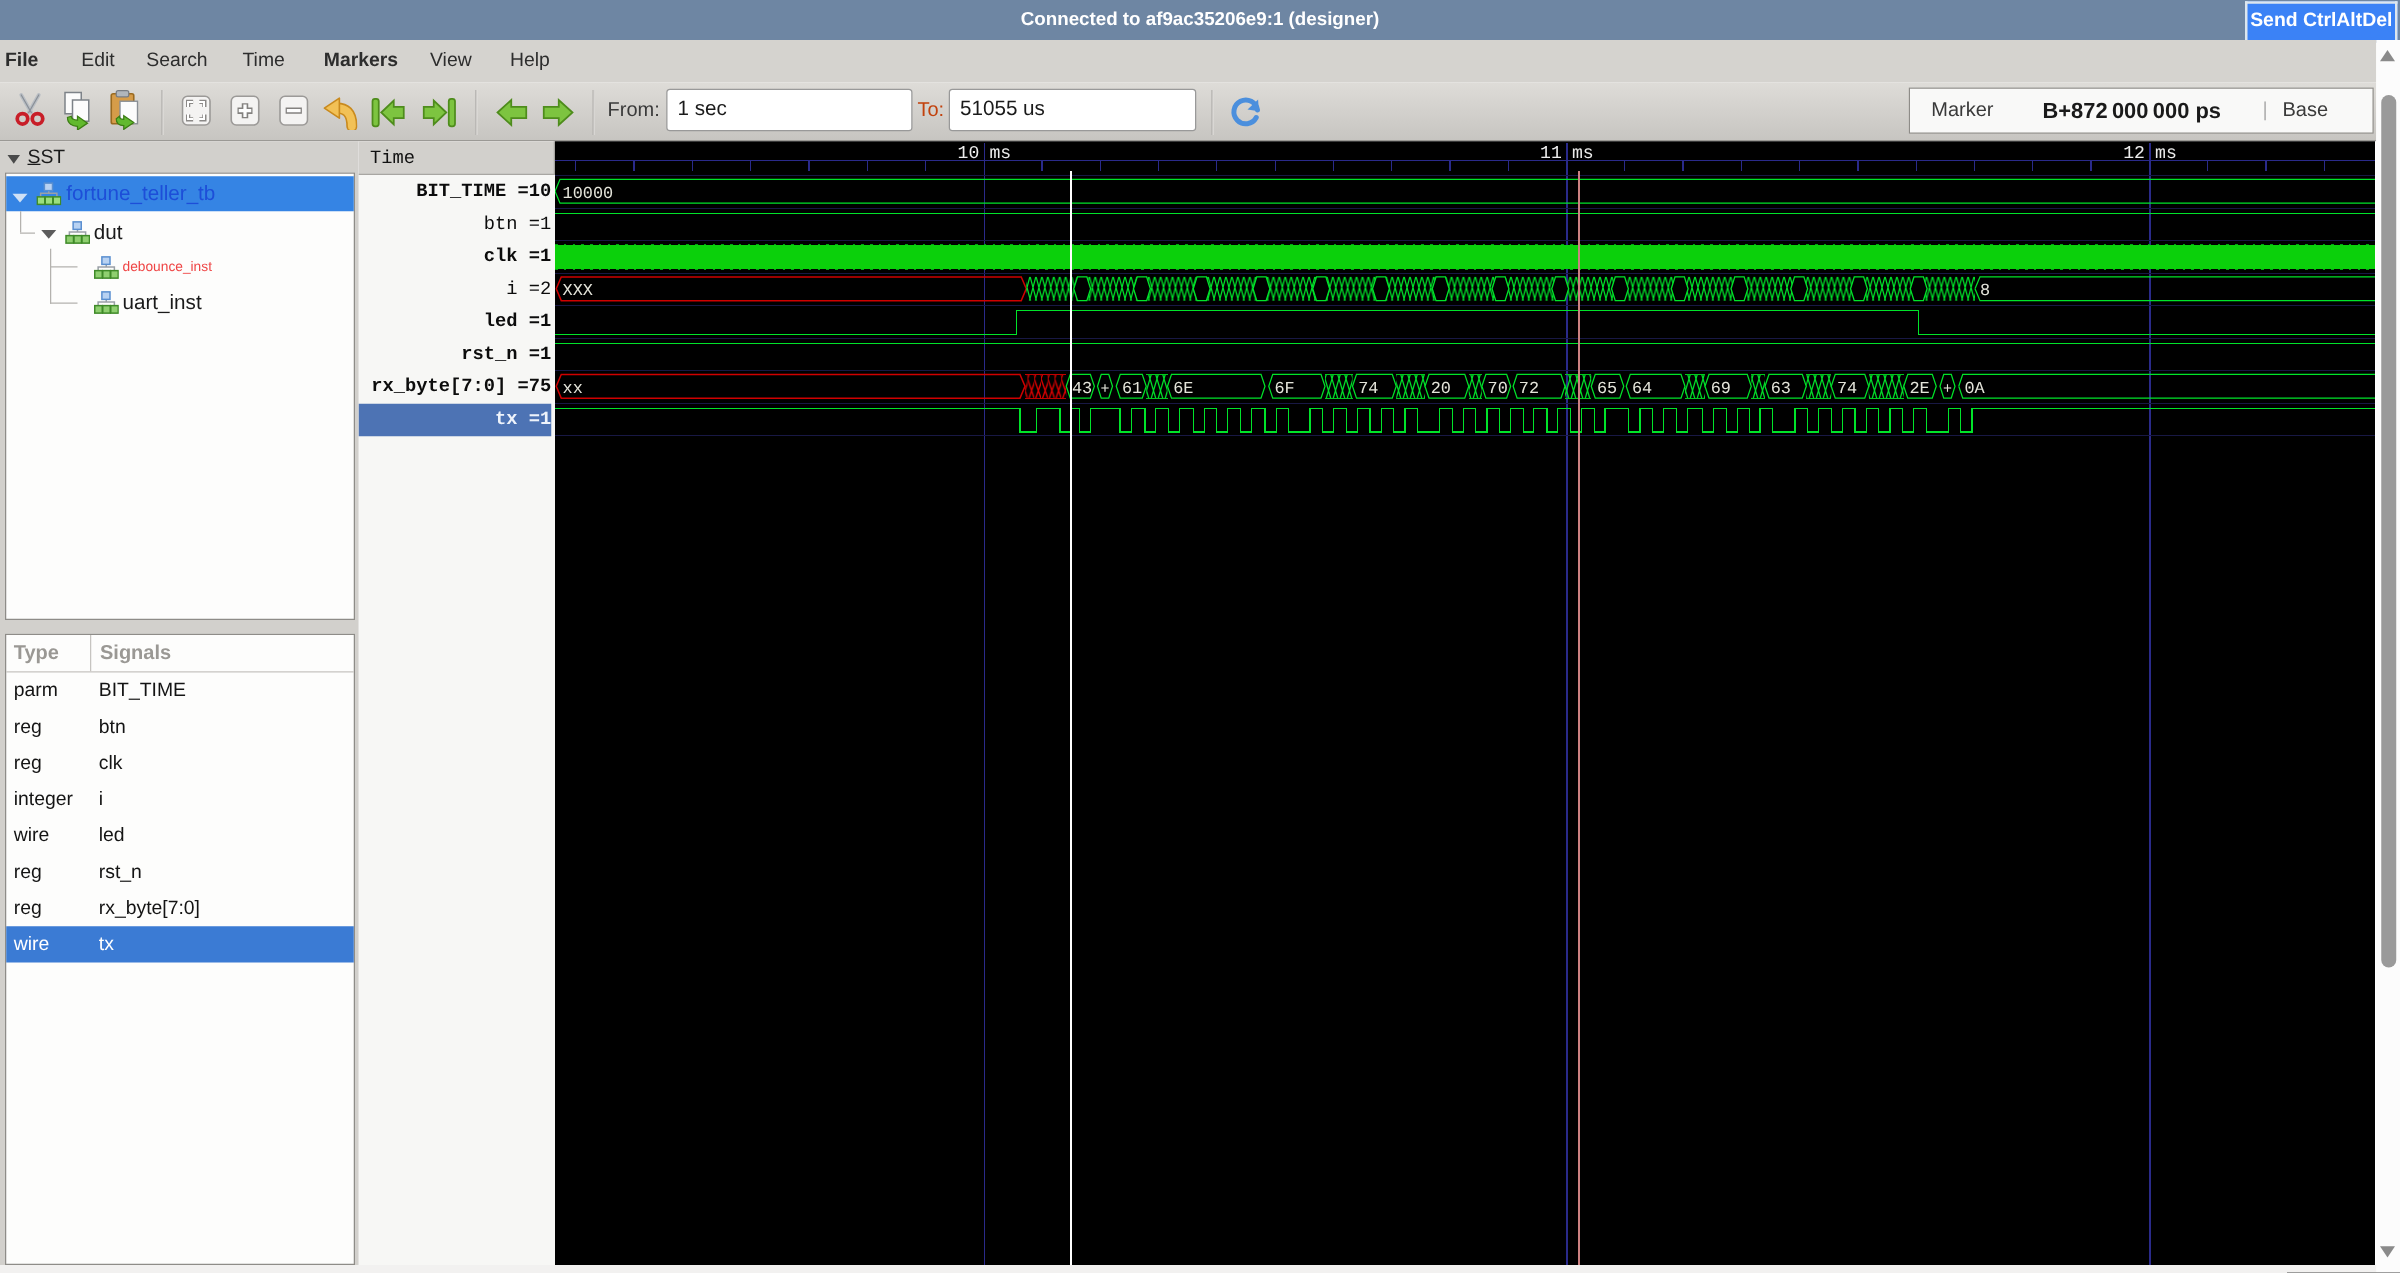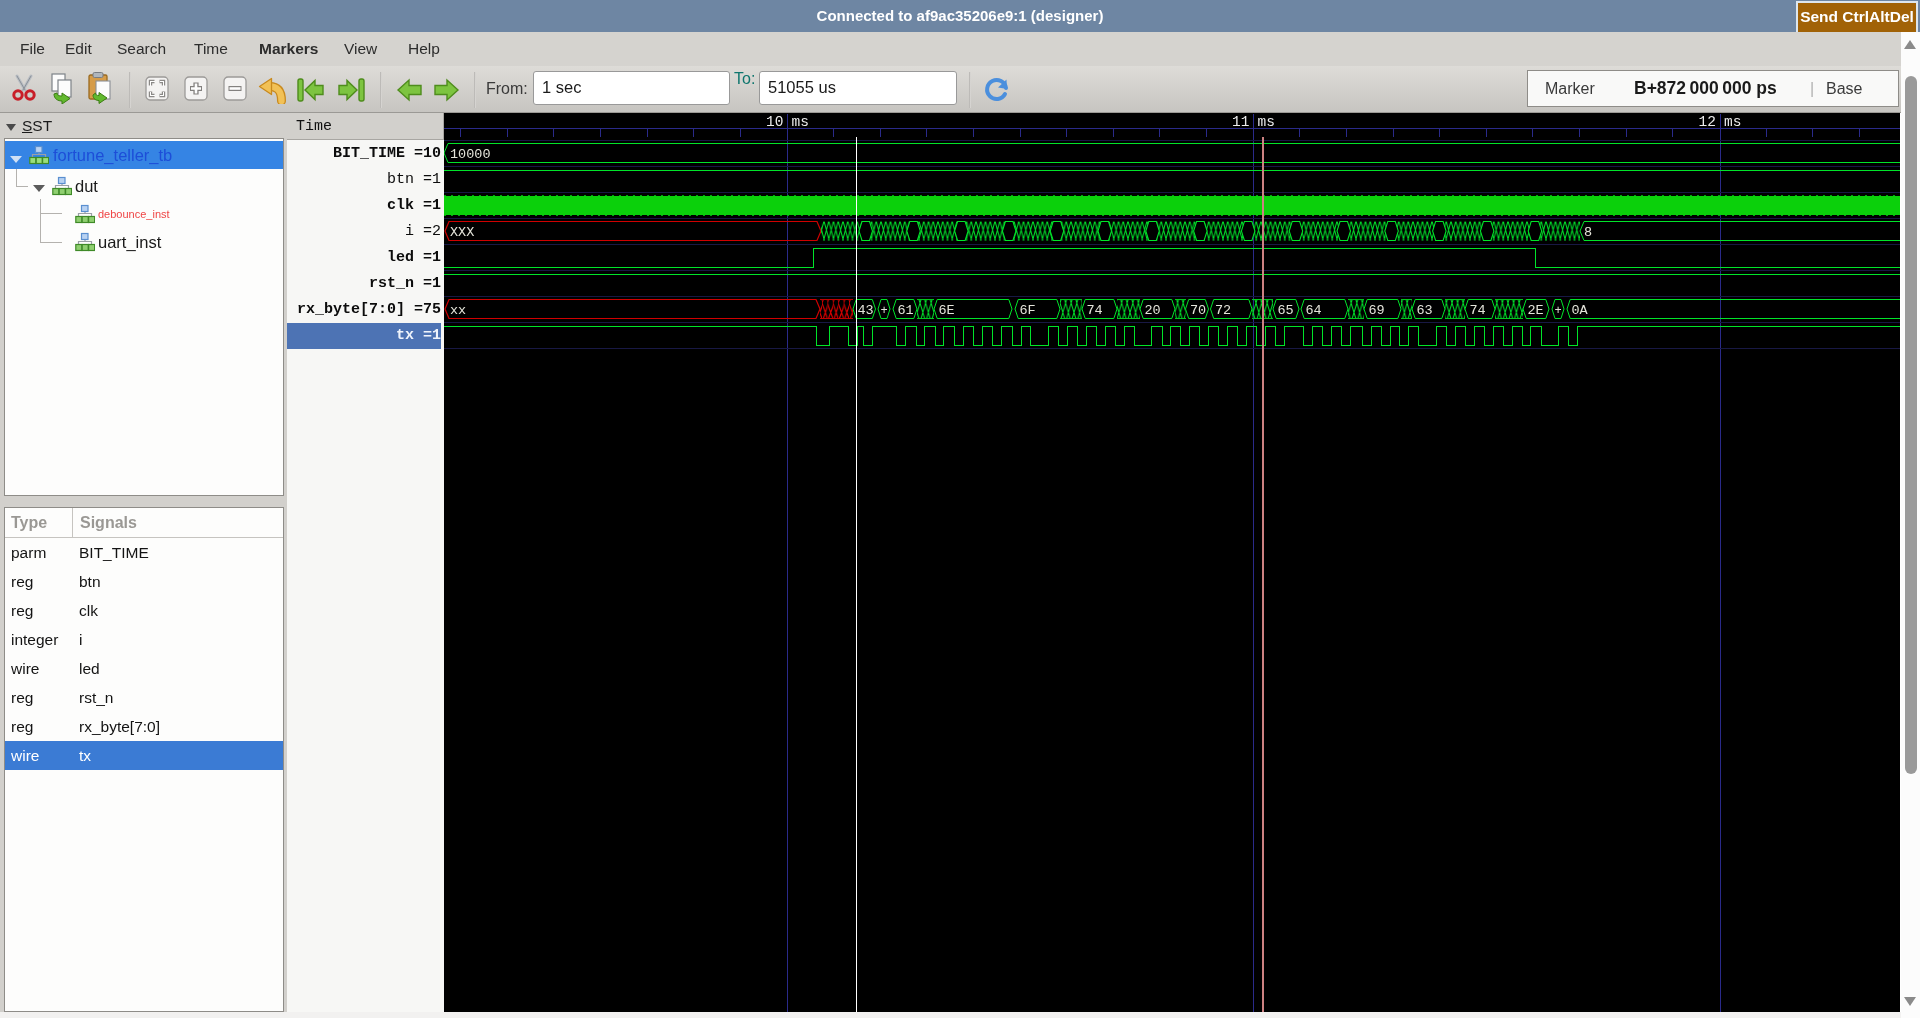--- a/index.html
+++ b/index.html
@@ -1,25 +1,25 @@
 <!DOCTYPE html>
 <html><head><meta charset="utf-8"><title>designer</title>
 <style>
 *{margin:0;padding:0;box-sizing:border-box;}
 body{width:1920px;height:1018px;overflow:hidden;font-family:"Liberation Sans",sans-serif;background:#fff;position:relative;}
 </style></head>
 <body>
 
 <div style="position:absolute;left:0;top:0;width:1920px;height:32px;background:#6e86a3;"></div>
 <div style="position:absolute;left:0;top:0;width:1920px;height:32px;line-height:31px;text-align:center;color:#fff;font-weight:bold;font-size:15px;">Connected to af9ac35206e9:1 (designer)</div>
-<div style="position:absolute;left:1796px;top:1px;width:122px;height:33px;background:#a16207;border:2px solid #dde6ee;border-bottom-color:#8e9aa8;color:#fff;font-weight:bold;font-size:15.5px;text-align:center;line-height:28px;">Send CtrlAltDel</div>
+<div style="position:absolute;left:1796px;top:1px;width:122px;height:33px;background:#3b82f6;border:2px solid #dde6ee;border-bottom-color:#8e9aa8;color:#fff;font-weight:bold;font-size:15.5px;text-align:center;line-height:28px;">Send CtrlAltDel</div>
 
 <div style="position:absolute;left:0;top:32px;width:1901px;height:34px;background:#d5d3cf;"></div>
 <div style="position:absolute;left:0;top:32px;height:34px;line-height:34px;font-size:15.5px;color:#2d2d2d;">
-<span style="position:absolute;left:20px;">File</span>
+<span style="position:absolute;left:4px;font-weight:bold;">File</span>
 <span style="position:absolute;left:65px;">Edit</span>
 <span style="position:absolute;left:117px;">Search</span>
 <span style="position:absolute;left:194px;">Time</span>
 <span style="position:absolute;left:259px;font-weight:bold;">Markers</span>
 <span style="position:absolute;left:344px;">View</span>
 <span style="position:absolute;left:408px;">Help</span>
 </div>
 
 <div style="position:absolute;left:0;top:66px;width:1901px;height:47px;background:linear-gradient(#dedcd8,#c7c5c1);border-bottom:1px solid #9b9995;"></div>
 <div style="position:absolute;left:129px;top:72px;width:2px;height:36px;background:linear-gradient(90deg,#b0aeab,#e2e0dd);"></div>
@@ -76,21 +76,21 @@
   </svg>
 <svg style="position:absolute;left:433px;top:77px;" width="27" height="26" viewBox="0 0 27 26">
     <path d="M25,13 L14,3 L14,8.5 L2,8.5 L2,17.5 L14,17.5 L14,23 Z" fill="#7dc440" stroke="#4e8c1c" stroke-width="1.4"></path>
   </svg>
 <svg style="position:absolute;left:983px;top:76px;" width="28" height="28" viewBox="0 0 28 28">
     <path d="M23,12 A9.5,9.5 0 1 0 22,18" fill="none" stroke="#4b8fdd" stroke-width="4" stroke-linecap="round"></path>
     <path d="M23.5,3.5 L24,13 L15,11.5 Z" fill="#4b8fdd"></path>
   </svg>
 <div style="position:absolute;left:486px;top:66px;height:46px;line-height:46px;font-size:16px;color:#3a3a3a;">From:</div>
 <div style="position:absolute;left:533px;top:71px;width:197px;height:34px;background:#fff;border:1.5px solid #999;border-radius:3px;line-height:31px;font-size:16.5px;color:#1a1a1a;padding-left:8px;">1 sec</div>
-<div style="position:absolute;left:734px;top:56px;height:46px;line-height:46px;font-size:16px;color:#0f766e;text-align:right;">To:</div>
+<div style="position:absolute;left:734px;top:66px;height:46px;line-height:46px;font-size:16px;color:#c2410c;text-align:right;">To:</div>
 <div style="position:absolute;left:759px;top:71px;width:198px;height:34px;background:#fff;border:1.5px solid #999;border-radius:3px;line-height:31px;font-size:16.5px;color:#1a1a1a;padding-left:8px;">51055 us</div>
 
 <div style="position:absolute;left:1527px;top:70px;width:372px;height:37px;background:#f9f9f8;border:1px solid #8e8c88;"></div>
 <div style="position:absolute;left:1545px;top:70px;height:37px;line-height:37px;font-size:16px;color:#3a3a3a;">Marker</div>
 <div style="position:absolute;left:1634px;top:70px;height:37px;line-height:37px;font-size:17.5px;font-weight:bold;color:#1a1a1a;">B+872 000 000 ps</div>
 <div style="position:absolute;left:1810px;top:70px;height:37px;line-height:37px;font-size:16px;color:#b0b0b0;">|</div>
 <div style="position:absolute;left:1826px;top:70px;height:37px;line-height:37px;font-size:16px;color:#3a3a3a;">Base</div>
 
 <div style="position:absolute;left:0;top:113px;width:287px;height:899px;background:#d2d0cc;"></div>
 

